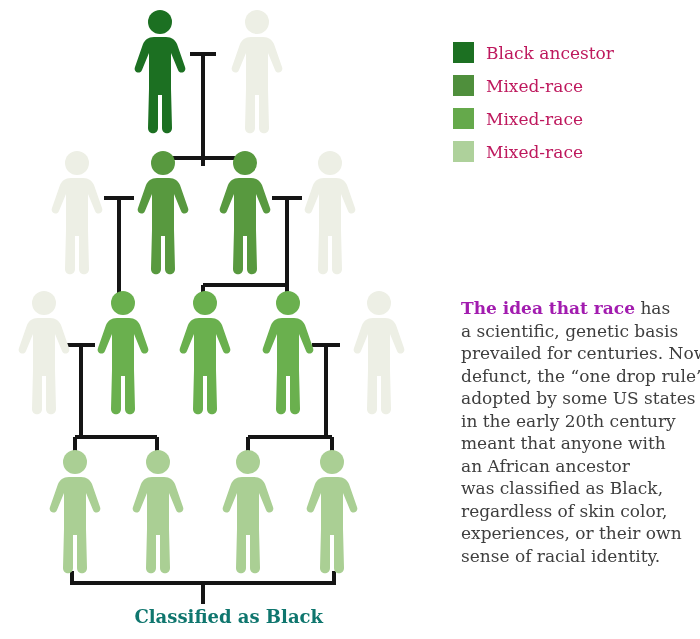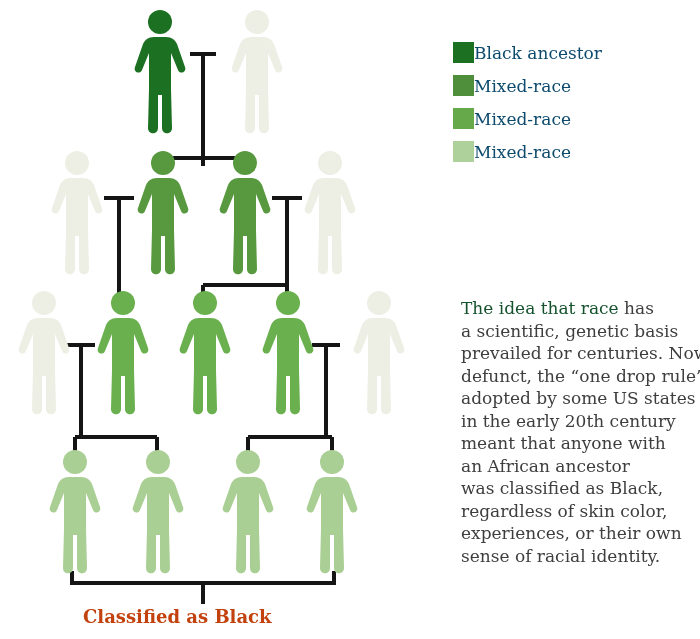--- a/index.html
+++ b/index.html
@@ -8,32 +8,32 @@
     font-family:"DejaVu Serif","Liberation Serif",serif;
   }
   
   #tree{position:absolute;left:0;top:0;}
   .connector{stroke:#151515;stroke-width:4;fill:none;}
   
   #key-panel{position:absolute;left:453px;top:42px;}
   .key-title{font-weight:bold;font-size:21px;color:#111111;margin:0 0 12px 2px;}
   .key-item{display:flex;align-items:center;height:21px;margin-bottom:12px;}
   .key-item svg{display:block;flex:0 0 auto;}
-  .key-label{font-size:17px;color:#0c4a6e;white-space:nowrap;}
+  .key-label{margin-left:12px;font-size:17px;color:#be185d;white-space:nowrap;}
   
   #article{
     position:absolute;left:461px;top:297px;
     font-size:17px;line-height:22.5px;color:#3e3e3e;
     white-space:pre;
   }
-  #article .lead{font-weight:normal;color:#14532d;}
+  #article .lead{font-weight:bold;color:#a21caf;}
   
   #caption{
     position:absolute;left:83px;top:606px;width:240px;
-    text-align:left;font-weight:bold;font-size:18px;color:#c2410c;
+    text-align:right;font-weight:bold;font-size:18px;color:#0f766e;
     white-space:nowrap;
   }
 </style>
 </head>
 <body>
 
 <div id="canvas">
 
   <svg id="tree" width="445" height="639" viewBox="0 0 445 639">
     <defs>

